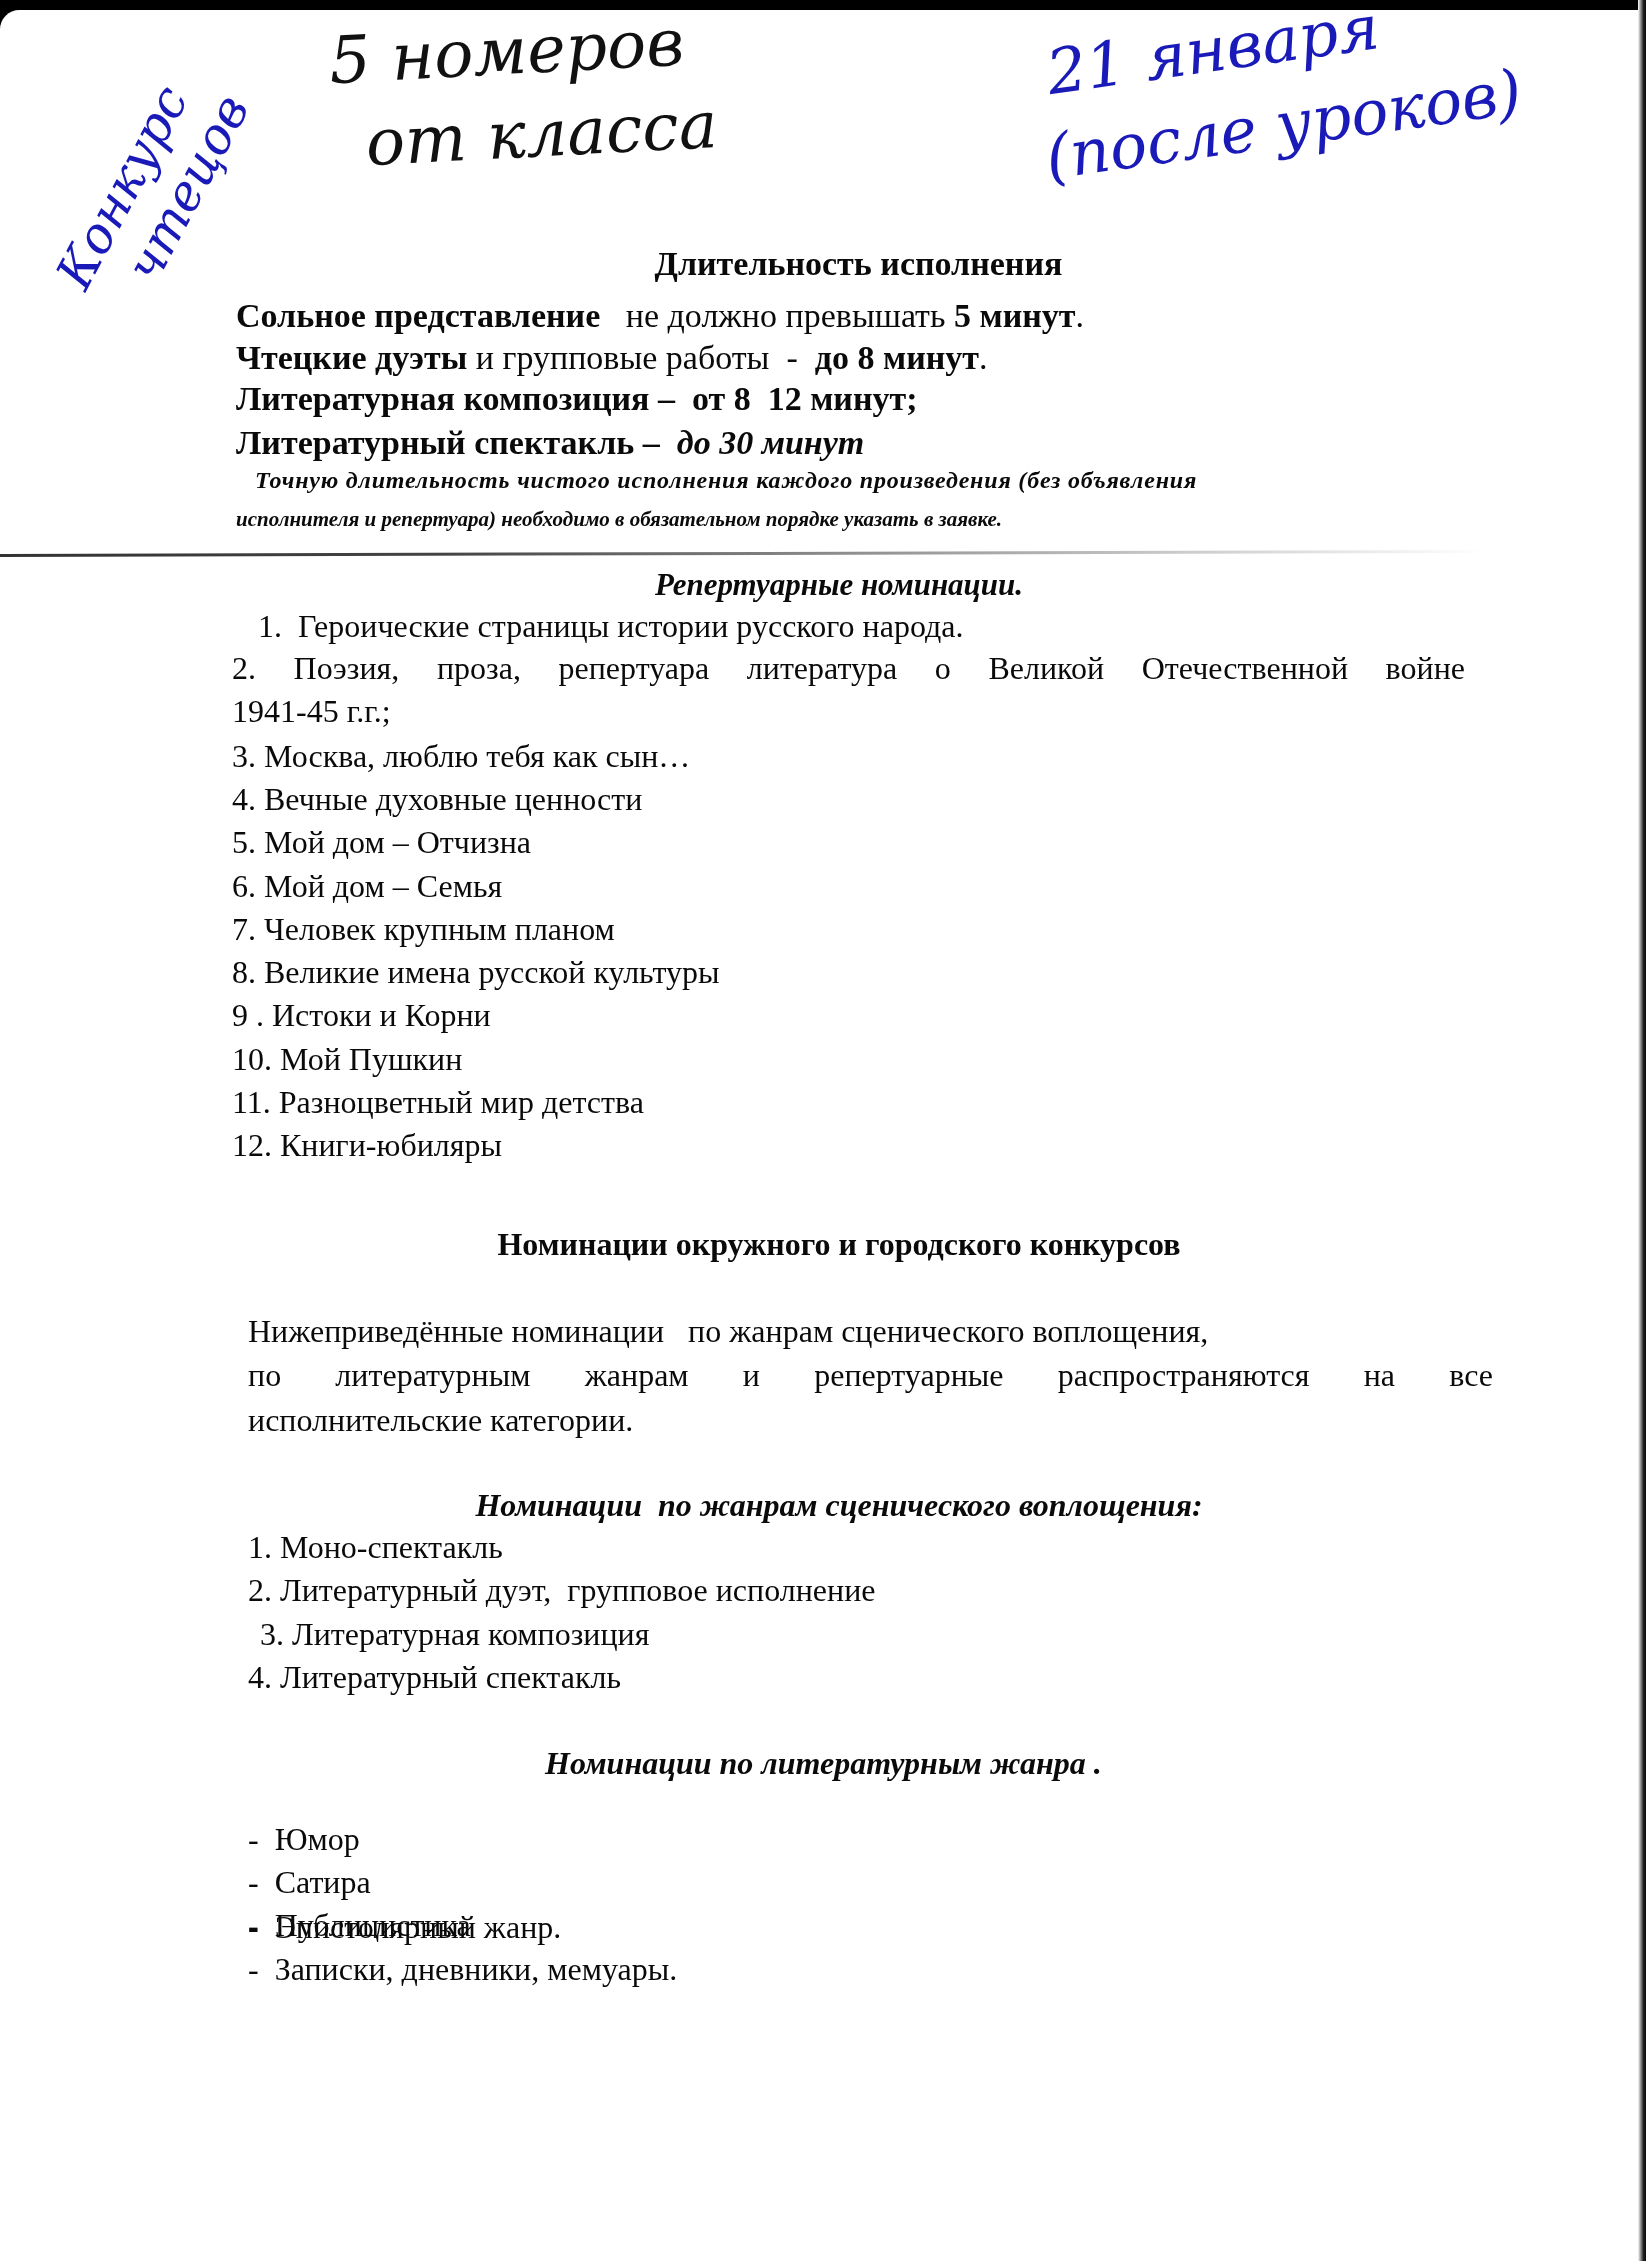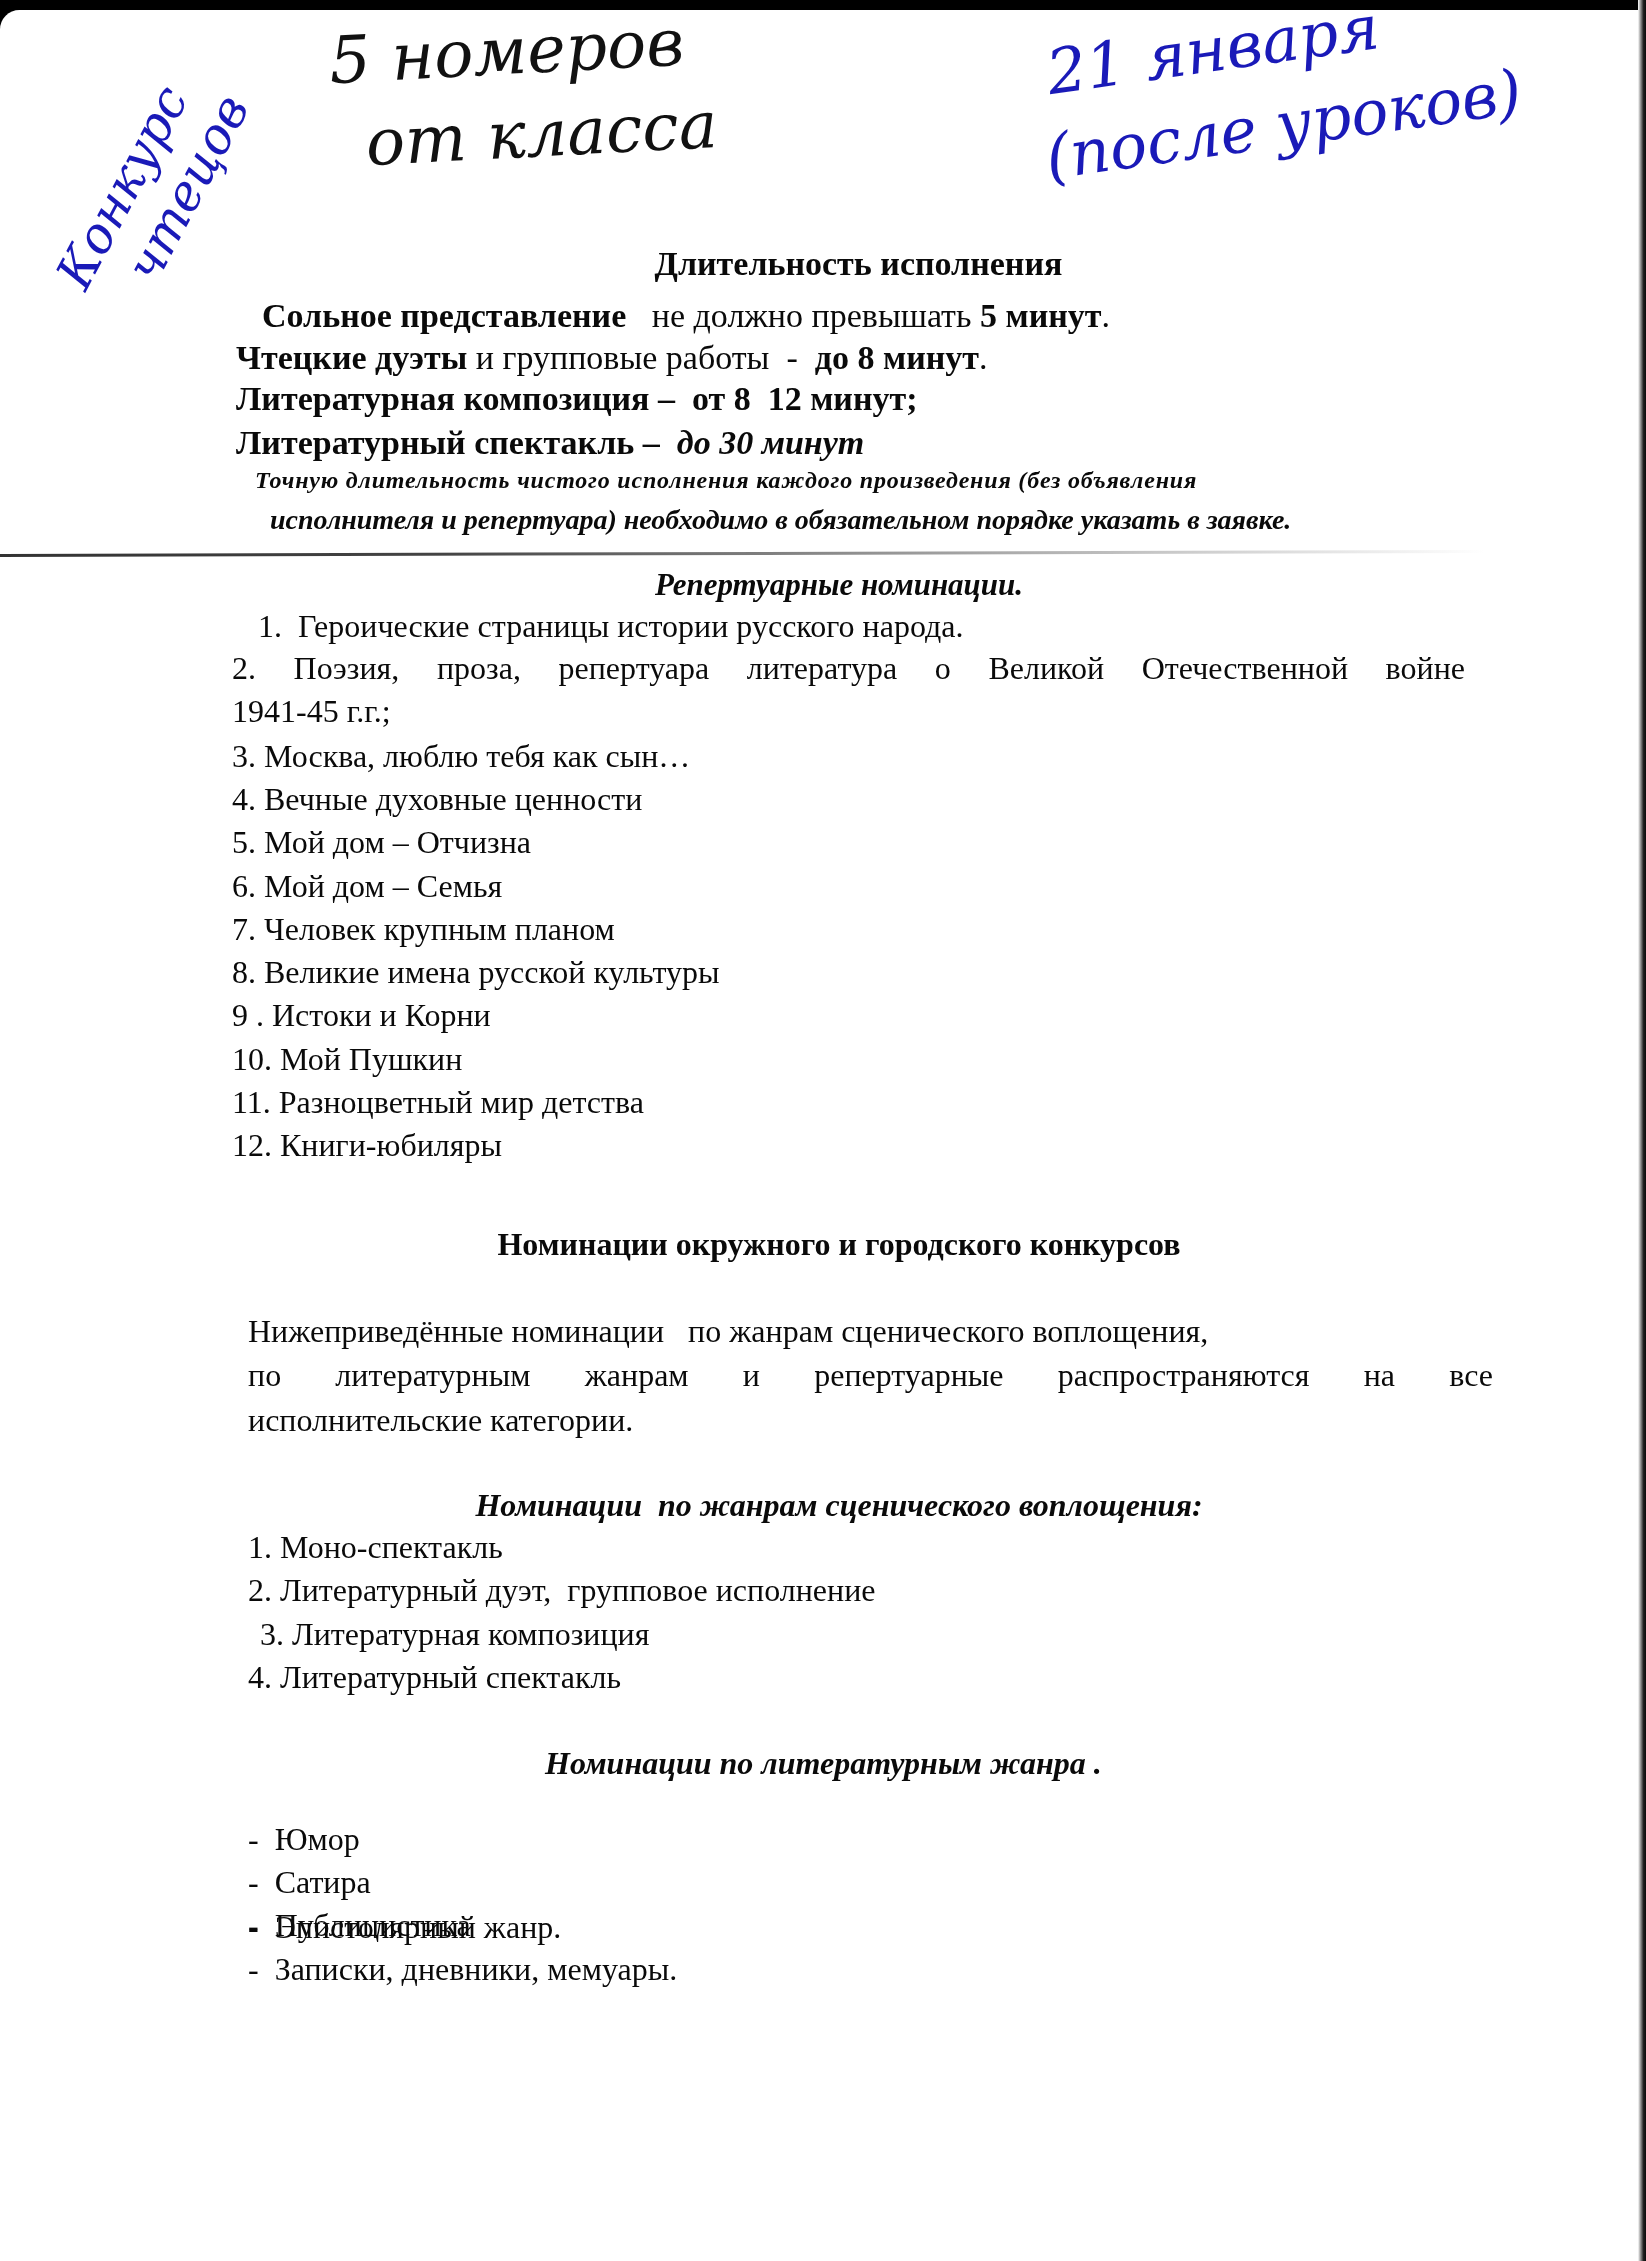--- a/index.html
+++ b/index.html
@@ -54,36 +54,36 @@
   <div style="margin-left:32px;">от класса</div>
 </div>
 
 <div class="hw hw-blue" style="left:1052px; top:32px; font-size:62px; line-height:84px; transform: rotate(-8deg);">
   <div style="margin-left:13px;">21 января</div>
   <div>(после уроков)</div>
 </div>
 
 <div class="line b center" style="left:0; width:1717px; top:244px; font-size:34px;">Длительность исполнения</div>
 
-<div class="line" style="left:236px; top:296px; font-size:34px;margin-left:26px;">
+<div class="line" style="left:236px; top:296px; font-size:34px;">
   <span class="b">Сольное представление</span><span style="white-space:pre;">   не должно превышать </span><span class="b">5 минут</span><span>.</span>
 </div>
 
 <div class="line" style="left:236px; top:338px; font-size:34px;">
   <span class="b">Чтецкие дуэты</span><span style="white-space:pre;"> и групповые работы  -  </span><span class="b">до 8 минут</span><span>.</span>
 </div>
 
 <div class="line b" style="left:236px; top:379px; font-size:34px; white-space:pre;">Литературная композиция –  от 8  12 минут;</div>
 
 <div class="line" style="left:236px; top:423px; font-size:34px;">
   <span class="b" style="white-space:pre;">Литературный спектакль –  </span><span class="b i">до 30 минут</span>
 </div>
 
 <div class="line b i" style="left:255px; top:461px; font-size:24px; letter-spacing:0.8px;">Точную длительность чистого исполнения каждого произведения (без объявления</div>
-<div class="line b i" style="left:236px; top:500px; font-size:28px;margin-left:34px;">исполнителя и репертуара)  необходимо в обязательном порядке указать в заявке.</div>
+<div class="line b i" style="left:236px; top:500px; font-size:21px;">исполнителя и репертуара)  необходимо в обязательном порядке указать в заявке.</div>
 
 <div class="scan-rule"></div>
 
 <div class="line b i center" style="left:0; width:1678px; top:565px; font-size:31px;">Репертуарные номинации.</div>
 
 <div class="line" style="left:258px; top:607px; font-size:32px; white-space:pre;">1.  Героические страницы истории русского народа.</div>
 
 <div class="line justify-row" style="left:232px; width:1233px; top:649px; font-size:32px;" id="rep-item2">
     <span>2.</span>
     <span>Поэзия,</span>

